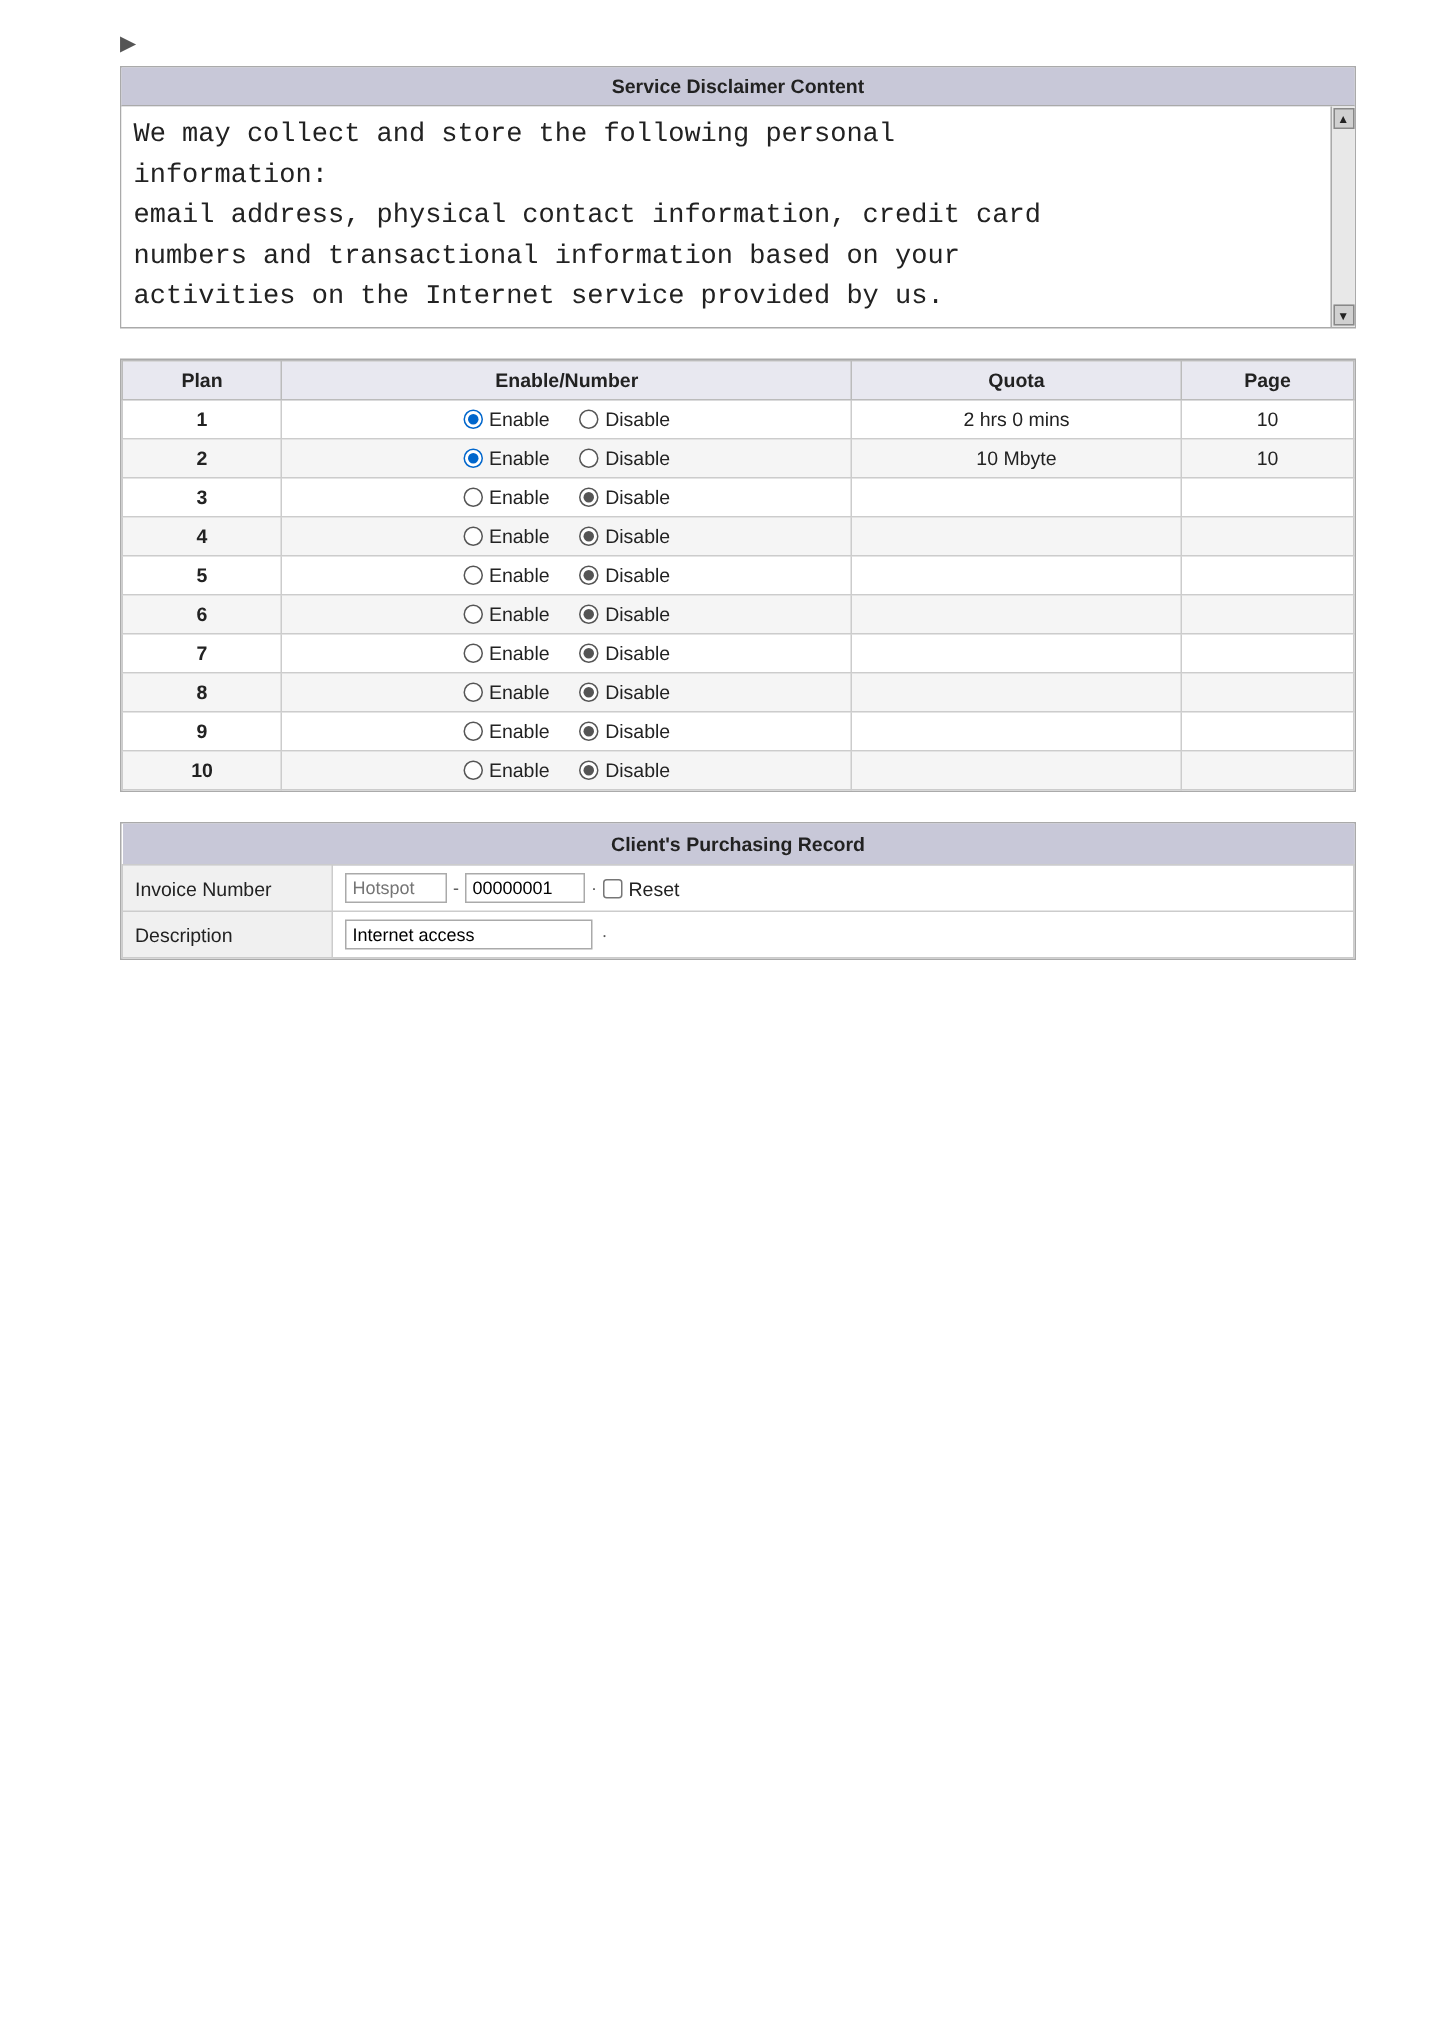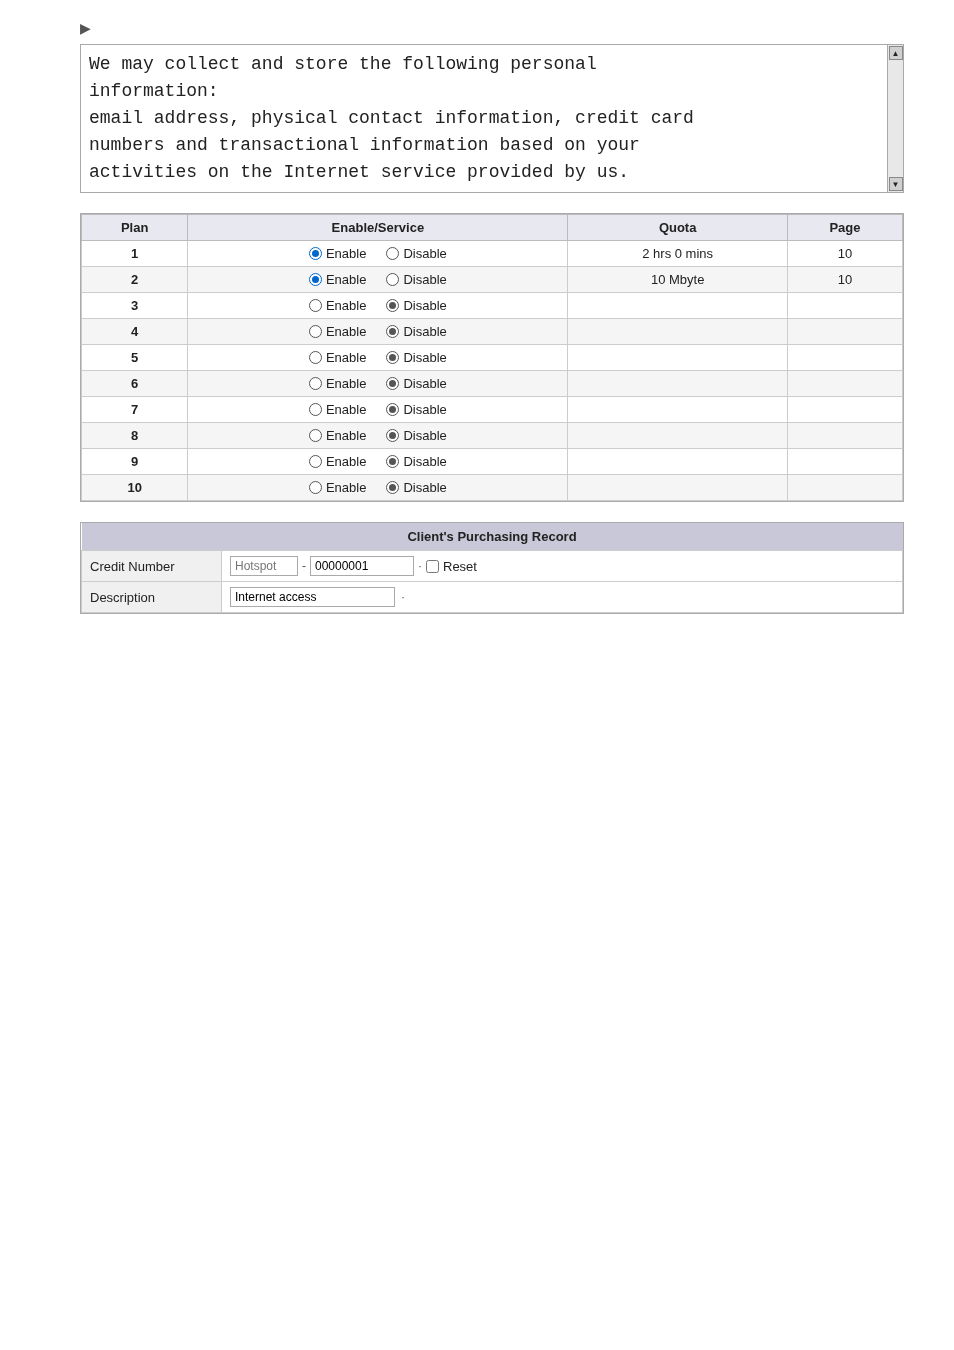--- a/index.html
+++ b/index.html
@@ -239,39 +239,40 @@
       background: #fff;
       min-width: 120px;
     }
   </style>
 </head>
 <body>
 
 <div class="arrow-right">▶</div>
 
 <div class="section-wrapper">
+  <div class="section-header">Service Disclaimer Content</div>
   <div class="disclaimer-body">
     <div class="disclaimer-text">We may collect and store the following personal
 information:
 email address, physical contact information, credit card
 numbers and transactional information based on your
 activities on the Internet service provided by us.</div>
     <div class="scrollbar-mock">
       <div class="scrollbar-arrow">▲</div>
       <div class="scrollbar-arrow">▼</div>
     </div>
   </div>
 </div>
 
 <div class="cc-table-wrapper">
   <table class="cc-table">
     <thead>
       <tr class="col-header">
         <td>Plan</td>
-        <td>Enable/Service</td>
+        <td>Enable/Number</td>
         <td>Quota</td>
         <td>Page</td>
       </tr>
     </thead>
     <tbody id="cc-table-body">
     <tr>
           <td style="font-weight: bold;">1</td>
           <td style="text-align: center;">
             <div class="radio-group-cell">
               <label class="radio-item">
@@ -446,26 +447,26 @@
 
 <div class="purchasing-wrapper">
   <table class="purchasing-table">
     <thead>
       <tr class="table-title-row">
         <td colspan="2">Client's Purchasing Record</td>
       </tr>
     </thead>
     <tbody>
       <tr>
-        <td>Credit Number</td>
+        <td>Invoice Number</td>
         <td>
           <div class="invoice-field">
             <input class="input-box" type="text" style="width: 68px;" placeholder="Hotspot">
             <span class="separator">-</span>
-            <input class="input-box" type="text" style="width: 104px;" value="00000001">
+            <input class="input-box" type="text" style="width: 80px;" value="00000001">
             <span class="separator">·</span>
             <div class="reset-check">
               <input type="checkbox" style="">
               <label>Reset</label>
             </div>
           </div>
         </td>
       </tr>
       <tr>
         <td>Description</td>

